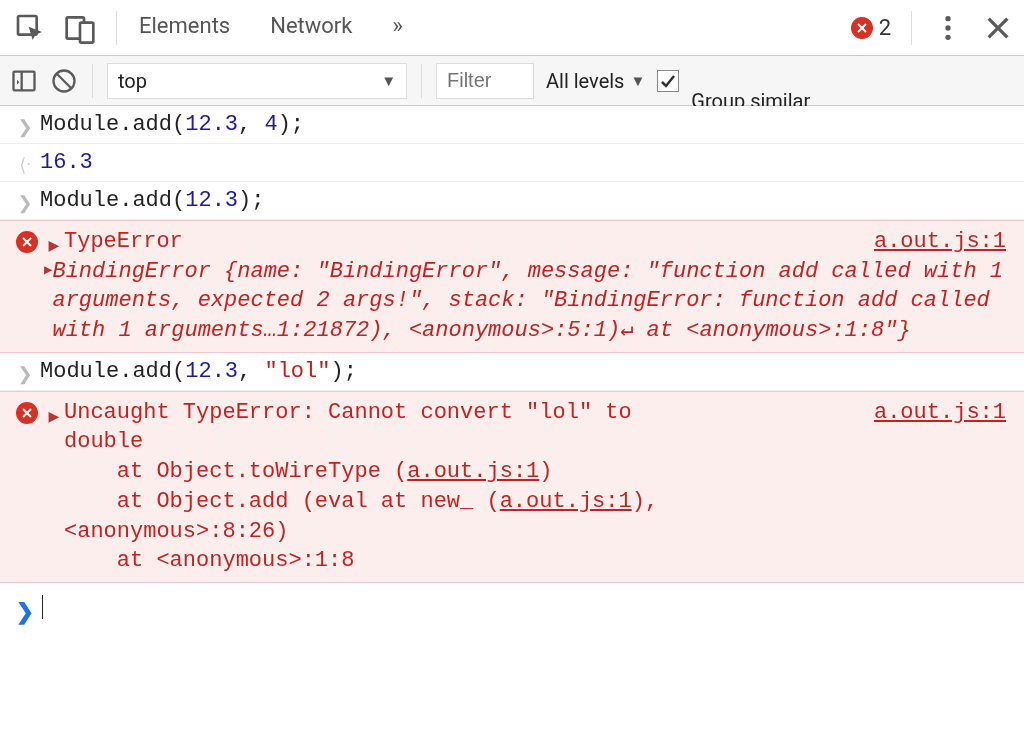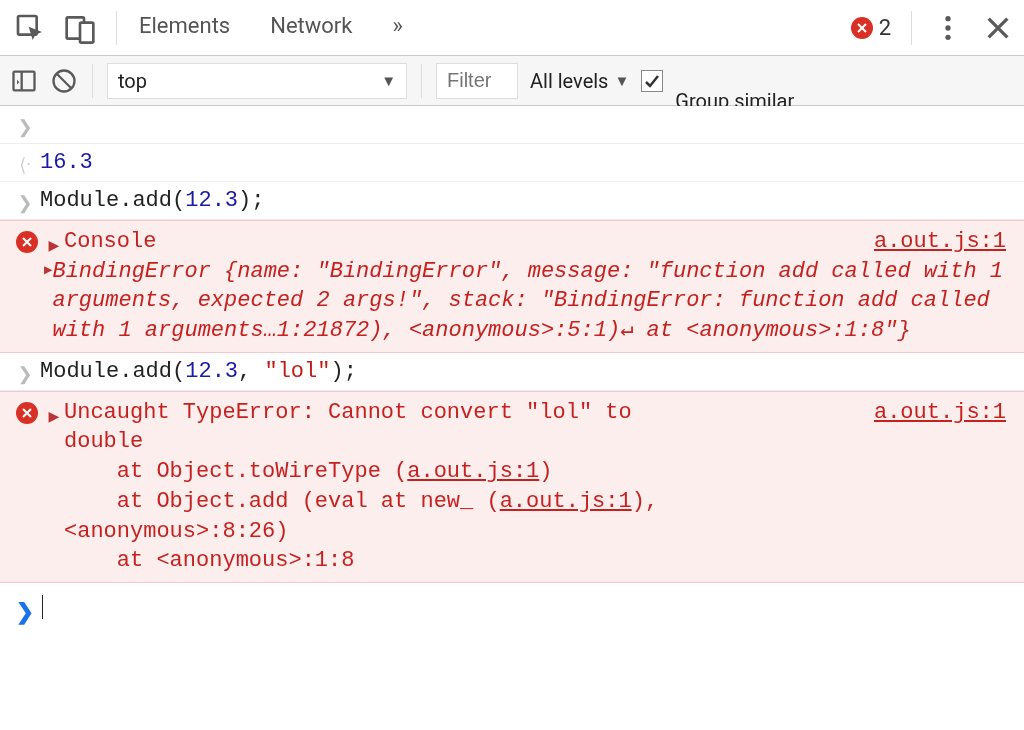--- a/index.html
+++ b/index.html
@@ -64,21 +64,21 @@
   padding: 0 10px;
   border: 1px solid #ddd;
   background: #fff;
   font-size: 20px; color: #222;
 }
 .ctx-select .caret { color: #555; font-size: 15px; }
 .filter-input {
   height: 36px; padding: 0 10px;
   border: 1px solid #ddd;
   background: #fff; font-size: 20px; color: #888;
-  width: 82px;
+  width: 98px;
 }
 .levels {
   display: flex; align-items: center; gap: 6px;
   font-size: 20px; color: #222;
 }
 .levels .caret { color: #555; font-size: 15px; }
 .chk {
   width: 22px; height: 22px; border: 1px solid #888;
   display: flex; align-items: center; justify-content: center;
   background: #fff;
@@ -213,20 +213,23 @@
   </div>
   <span class="group-label">Group similar</span>
 </div>
 
 <div class="console">
 
   <div class="row input-row">
     <div class="marker-col">
         <span class="marker in">❯</span>
       </div>
+    <div class="content mono">
+      <span class="tok-func">Module.add(</span><span class="tok-num">12.3</span><span class="tok-punct">, </span><span class="tok-num">4</span><span class="tok-punct">);</span>
+    </div>
   </div>
 
   <div class="row result-row">
     <div class="marker-col">
         <span class="marker out">⟨·</span>
       </div>
     <div class="content mono"><span class="res-num">16.3</span></div>
   </div>
 
   <div class="row input-row">
@@ -242,21 +245,21 @@
     <div class="err-ico-col">
       <span class="err-disc">
         <svg viewBox="0 0 12 12">
             <path d="M2 2 L10 10 M10 2 L2 10" stroke="#fff" stroke-width="2"></path>
           </svg>
       </span>
     </div>
     <div class="tri">▶</div>
     <div class="err-content mono">
       <span class="err-link">a.out.js:1</span>
-      <span>Console</span><br>
+      <span>TypeError</span><br>
       <span style="display:flex; align-items:flex-start;">
         <span class="tri" style="padding-top:4px; width:20px; margin-left:-20px;">▶</span>
         <span class="italic">BindingError {name: "BindingError", message: "function add called with 1 arguments, expected 2 args!", stack: "BindingError: function add called with 1 arguments…1:21872), &lt;anonymous&gt;:5:1)↵    at &lt;anonymous&gt;:1:8"}</span>
       </span>
     </div>
   </div>
 
   <div class="row input-row">
     <div class="marker-col">
         <span class="marker in">❯</span>

